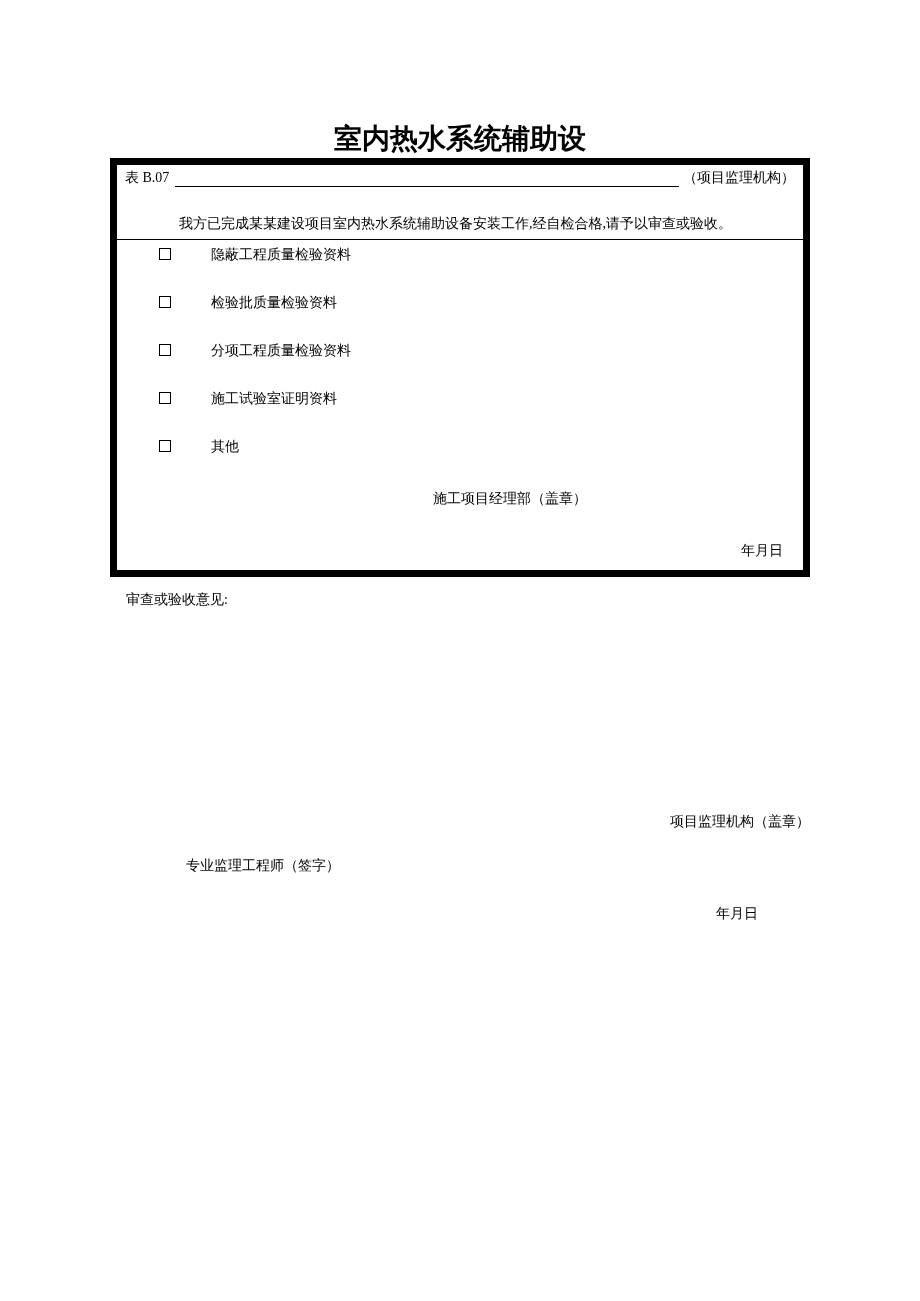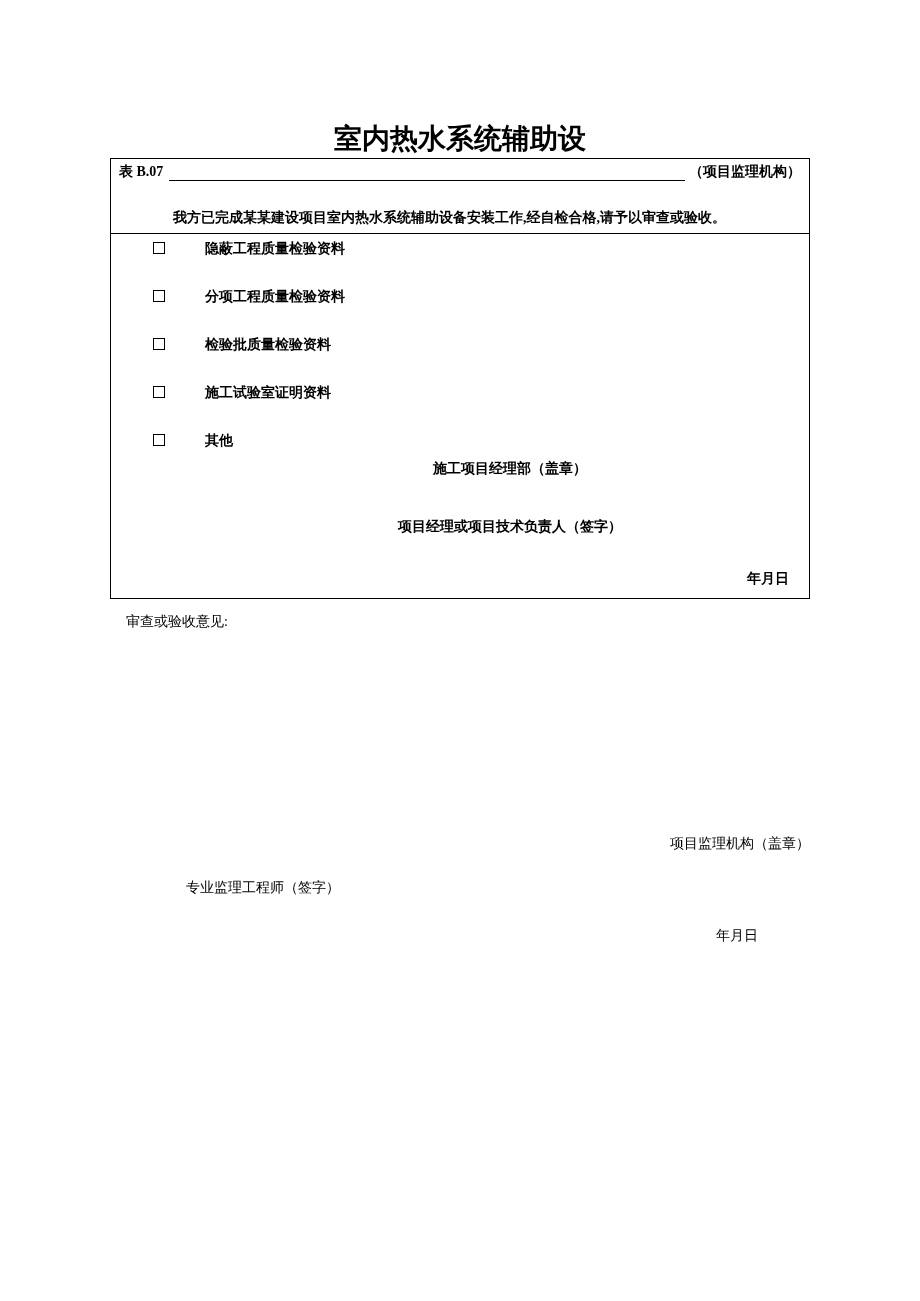--- a/index.html
+++ b/index.html
@@ -19,23 +19,22 @@
     .page {
       padding: 120px 110px 0 110px;
     }
     .title {
       text-align: center;
       font-size: 28px;
       font-weight: bold;
       font-family: "SimHei", "黑体", sans-serif;
     }
     .form-box {
-      border: 1px solid #000000;
+      border: 7px solid #000000;
       width: 100%;
-      font-weight: bold;
     }
     .header-row {
       display: flex;
       align-items: flex-end;
       padding: 4px 8px 2px 8px;
     }
     .table-label {
       white-space: nowrap;
       margin-right: 6px;
     }
@@ -66,20 +65,21 @@
     }
     .checkbox-label {
       margin-left: 40px;
     }
     .checkbox-row-spaced {
       margin-top: 18px;
     }
     .stamp-row {
       text-align: center;
       padding: 4px 0 4px 100px;
+      margin-top: 24px;
     }
     .sign-row {
       text-align: center;
       padding: 36px 0 4px 100px;
     }
     .date-row {
       text-align: right;
       padding: 30px 20px 10px 0;
     }
     .review-section {
@@ -118,41 +118,40 @@
 
     <div class="intro-text">我方已完成某某建设项目室内热水系统辅助设备安装工作,经自检合格,请予以审查或验收。</div>
 
     <div class="checkbox-row">
       <span class="checkbox-box"></span>
       <span class="checkbox-label">隐蔽工程质量检验资料</span>
     </div>
 
     <div class="checkbox-row checkbox-row-spaced">
       <span class="checkbox-box"></span>
-      <span class="checkbox-label">分项工程质量检验资料</span>
+      <span class="checkbox-label">检验批质量检验资料</span>
     </div>
 
     <div class="checkbox-row checkbox-row-spaced">
       <span class="checkbox-box"></span>
-      <span class="checkbox-label">检验批质量检验资料</span>
+      <span class="checkbox-label">分项工程质量检验资料</span>
     </div>
 
     <div class="checkbox-row checkbox-row-spaced">
       <span class="checkbox-box"></span>
       <span class="checkbox-label">施工试验室证明资料</span>
     </div>
 
     <div class="checkbox-row checkbox-row-spaced">
       <span class="checkbox-box"></span>
       <span class="checkbox-label">其他</span>
     </div>
 
     <div class="stamp-row">施工项目经理部（盖章）</div>
 
-    <div class="sign-row">项目经理或项目技术负责人（签字）</div>
 
     <div class="date-row">年月日</div>
 
   </div>
 
   <div class="review-section">
     <div class="review-label">审查或验收意见:</div>
     <div class="review-stamp">项目监理机构（盖章）</div>
     <div class="review-sign">专业监理工程师（签字）</div>
     <div class="review-date">年月日</div>

